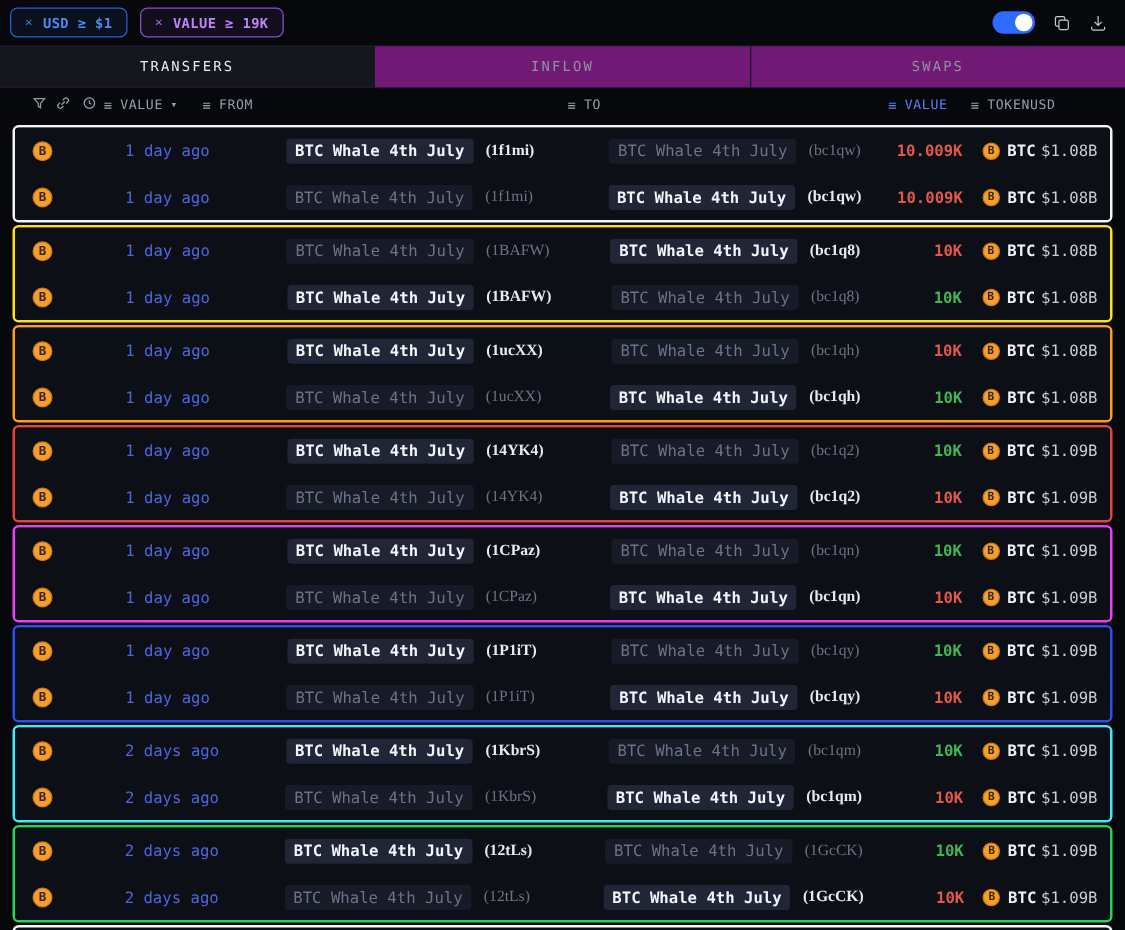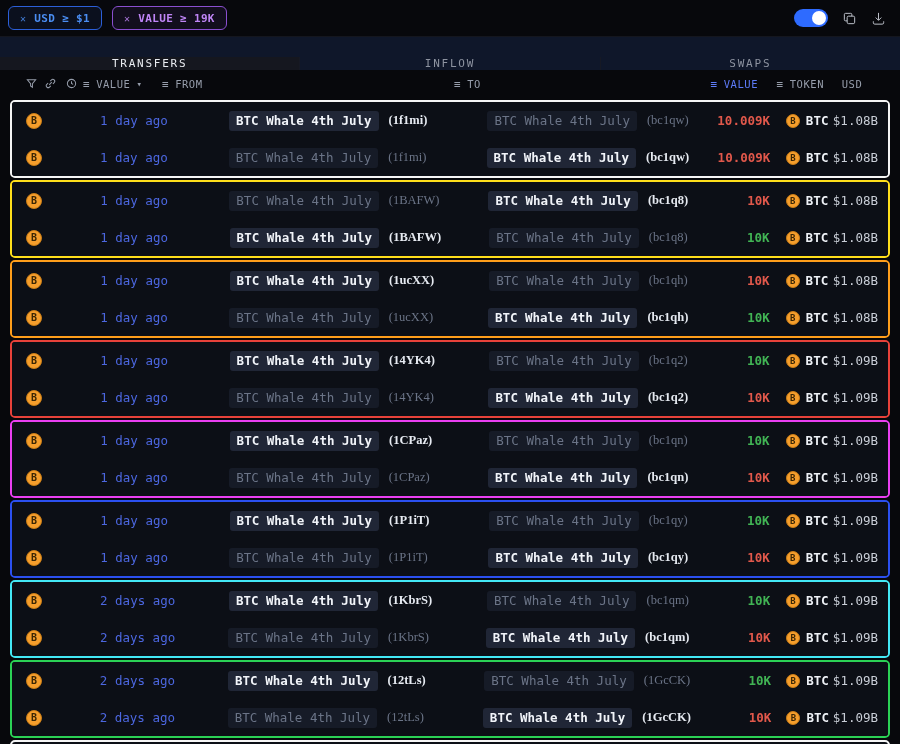--- a/index.html
+++ b/index.html
@@ -16,37 +16,37 @@
           border-radius:6px; border:1px solid; font-size:11px; font-weight:bold; letter-spacing:.03em;
           cursor:pointer; }
   .chip .x { font-size:10px; opacity:.85; }
   .chip-usd { color:#4a8df2; border-color:#2c5fd8; background:rgba(60,115,240,.08); }
   .chip-val { color:#bf85f6; border-color:#8a4fd0; background:rgba(150,90,230,.08); }
   .topbar-right { margin-left:auto; display:flex; align-items:center; gap:14px; color:#ccd1d9; }
   .toggle { width:34px; height:18px; border-radius:9px; background:#2e6bff; position:relative; cursor:pointer; }
   .toggle .knob { position:absolute; right:2px; top:2px; width:14px; height:14px; border-radius:50%; background:#fff; }
   .icon-btn { display:inline-flex; cursor:pointer; color:#c7ccd5; }
   
-  .tabs { height:34px; display:flex; background:#0f172a; border-top:1px solid #14161e;align-items:flex-end; }
+  .tabs { height:34px; display:flex; background:#701a75; border-top:1px solid #14161e; }
   .tab { flex:1; display:flex; align-items:center; justify-content:center;
          font-size:11px; letter-spacing:.16em; color:#8d93a0; border-right:1px solid #161924; cursor:pointer; }
   .tab:last-child { border-right:none; }
   .tab.active { background:#15171f; color:#e9ecf1; }
   
   .thead { height:28px; display:flex; align-items:center; padding:0 20px 0 26px;
            font-size:10.5px; color:#969dab; letter-spacing:.05em; }
   .thead svg { stroke-width:1.1; }
   .h-cell { display:flex; align-items:center; gap:6px; cursor:pointer; }
   .h-iconcol { width:40px; display:flex; gap:8px; }
   .h-time { width:96px; }
   .h-from { width:292px; }
   .h-to { flex:1; }
   .h-value { width:92px; justify-content:flex-end; color:#5d7bf7; }
   .h-token { width:66px; justify-content:flex-end; }
-  .h-usd { width:56px; justify-content:center; }
+  .h-usd { width:56px; justify-content:flex-start; }
   .sortg { font-size:11px; }
   .caret { font-size:9px; }
   
   .table { padding:2px 10px 0 10px; }
   .pair { border:2px solid #fff; border-radius:5px; margin-bottom:2px; overflow:hidden; background:#0c0f16; }
   .pair.stub { height:40px; }
   .row { display:flex; align-items:center; height:37px; padding:0 10px 0 14px; background:#0c0f16; cursor:pointer; }
   .c-icon { width:34px; }
   .c-time { width:96px; color:var(--time-color,#4c67e0);margin-left:44px; }
   .c-from { width:292px; display:flex; align-items:center; gap:10px; }

